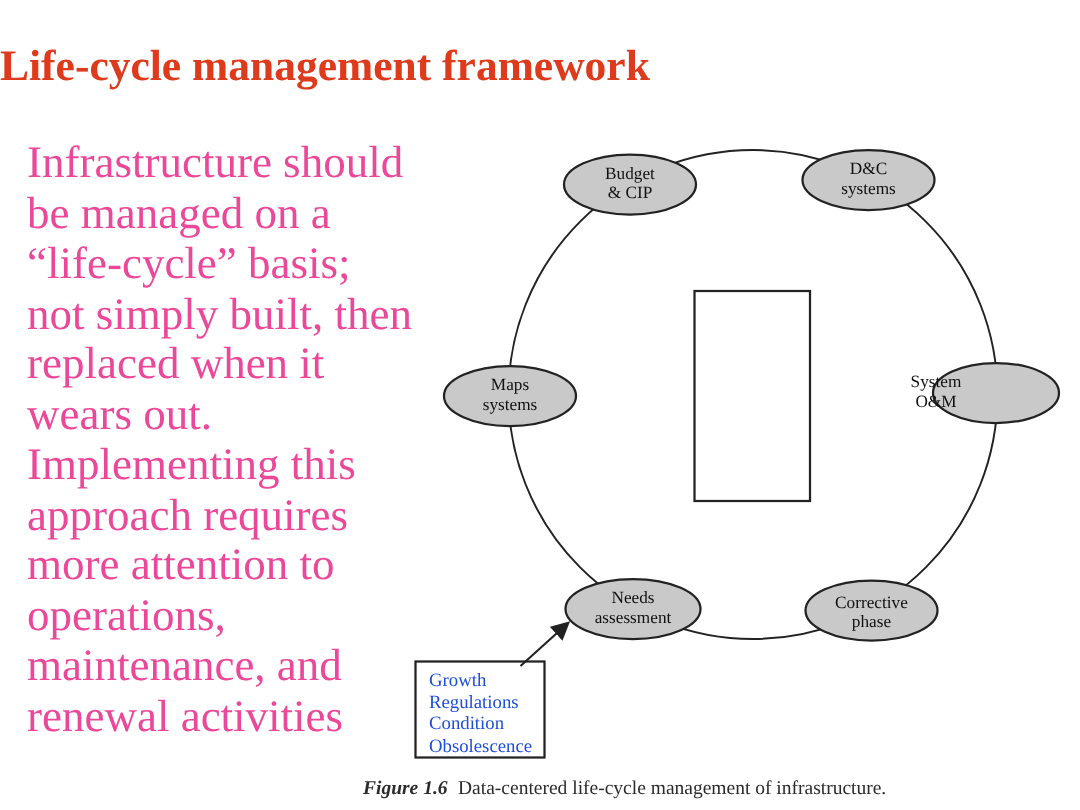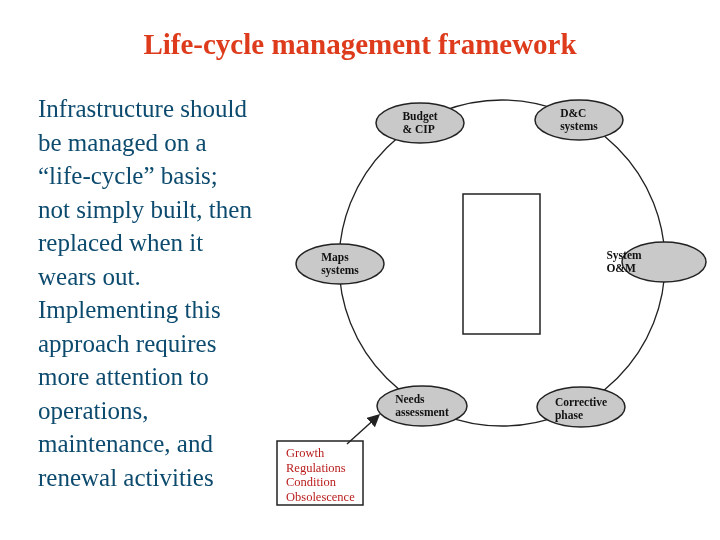--- a/index.html
+++ b/index.html
@@ -13,35 +13,33 @@
     height: 540px;
     background: #ffffff;
     overflow: hidden;
     font-family: "Liberation Serif", serif;
   }
   .title {
     position: absolute;
     left: 0;
     right: 0;
     top: 28px;
-    text-align: center;
     font-weight: bold;
     font-size: 29px;
     color: var(--title-color, #dd3b1c);
   }
   .body-text {
     position: absolute;
     left: 18px;
     top: 92px;
     width: 260px;
-    font-size: 25px;
+    font-size: 30px;
     line-height: 33.5px;
-    color: #0c4a6e;
+    color: #ec4899;
     white-space: pre-line;
-    margin-left: 20px;
   }
   .diagram-svg {
     position: absolute;
     left: 0;
     top: 0;
     width: 720px;
     height: 540px;
   }
   .diagram-svg circle {
     fill: none;
@@ -58,43 +56,44 @@
     stroke: var(--stroke-color, #222222);
     stroke-width: 1.5;
   }
   .diagram-svg line {
     stroke: var(--stroke-color, #222222);
     stroke-width: 1.4;
   }
   .node-label {
     position: absolute;
     transform: translate(-50%, -50%);
+    text-align: center;
     white-space: pre-line;
     font-size: 11.5px;
     line-height: 13px;
-    font-weight: 700;
+    font-weight: 400;
     color: #111111;
   }
   .data-box-text {
     position: absolute;
     left: 471px;
     top: 199px;
     white-space: pre-line;
     font-size: 13px;
     line-height: 15px;
     color: #111111;
   }
   .factors-box-text {
     position: absolute;
     left: 286px;
     top: 446px;
     white-space: pre-line;
     font-size: 12.5px;
     line-height: 14.5px;
-    color: #b91c1c;
+    color: #1d4ed8;
   }
   .caption {
     position: absolute;
     left: 242px;
     top: 517px;
     font-size: 13px;
     color: #2b2b2b;
   }
   .caption .cap-label {
     font-weight: bold;
@@ -151,14 +150,17 @@
   <div class="node-label" style="left:422px; top:406px;">Needs
 assessment</div>
   <div class="node-label" style="left:581px; top:409px;">Corrective
 phase</div>
 
   <div class="factors-box-text">Growth
 Regulations
 Condition
 Obsolescence</div>
 
+  <div class="caption">
+    <span class="cap-label">Figure 1.6</span><span class="cap-text">Data-centered life-cycle management of infrastructure.</span>
+  </div>
 
 </div>
 
 </body></html>

